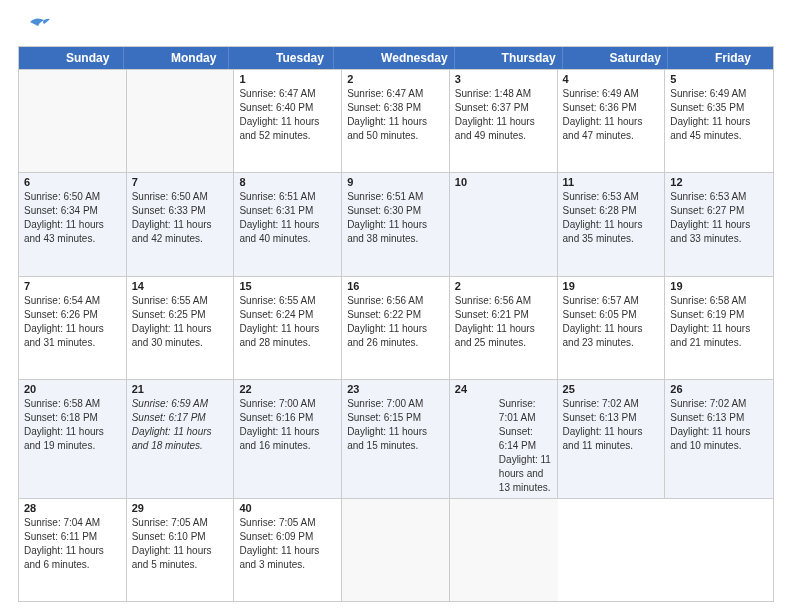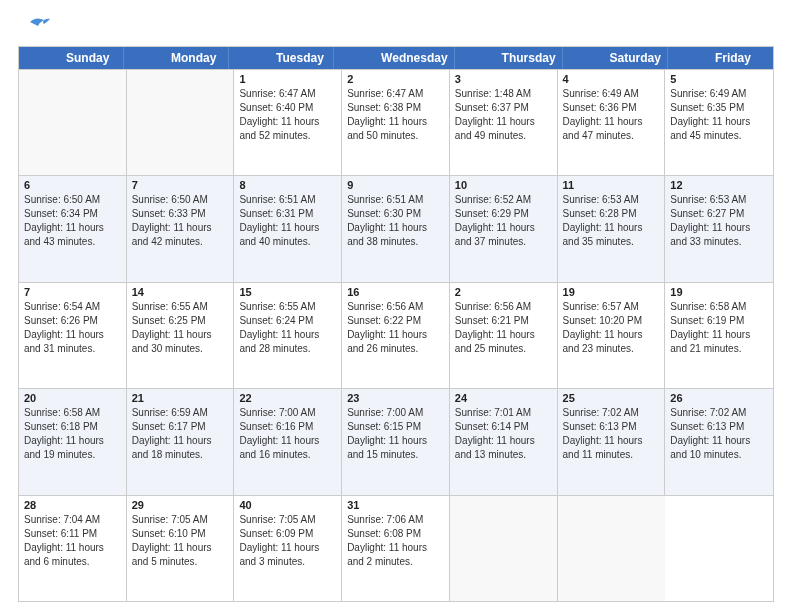--- a/index.html
+++ b/index.html
@@ -191,23 +191,20 @@
 Daylight: 11 hours and 40 minutes.</div>
           </div>
           <div class="cal-cell">
             <span class="day-num">9</span>
             <div class="cell-text" style="white-space: pre-line;">Sunrise: 6:51 AM
 Sunset: 6:30 PM
 Daylight: 11 hours and 38 minutes.</div>
           </div>
           <div class="cal-cell">
             <span class="day-num">10</span>
-            <div class="cell-text" style="white-space: pre-line;">Sunrise: 6:52 AM
-Sunset: 6:29 PM
-Daylight: 11 hours and 37 minutes.</div>
           </div>
           <div class="cal-cell">
             <span class="day-num">11</span>
             <div class="cell-text" style="white-space: pre-line;">Sunrise: 6:53 AM
 Sunset: 6:28 PM
 Daylight: 11 hours and 35 minutes.</div>
           </div>
           <div class="cal-cell">
             <span class="day-num">12</span>
             <div class="cell-text" style="white-space: pre-line;">Sunrise: 6:53 AM
@@ -242,58 +239,58 @@
           </div>
           <div class="cal-cell">
             <span class="day-num">2</span>
             <div class="cell-text" style="white-space: pre-line;">Sunrise: 6:56 AM
 Sunset: 6:21 PM
 Daylight: 11 hours and 25 minutes.</div>
           </div>
           <div class="cal-cell">
             <span class="day-num">19</span>
             <div class="cell-text" style="white-space: pre-line;">Sunrise: 6:57 AM
-Sunset: 10:20 PM
+Sunset: 6:05 PM
 Daylight: 11 hours and 23 minutes.</div>
           </div>
           <div class="cal-cell">
             <span class="day-num">19</span>
             <div class="cell-text" style="white-space: pre-line;">Sunrise: 6:58 AM
 Sunset: 6:19 PM
 Daylight: 11 hours and 21 minutes.</div>
           </div>
         </div>
         <div class="cal-row row-alt">
           <div class="cal-cell">
             <span class="day-num">20</span>
             <div class="cell-text" style="white-space: pre-line;">Sunrise: 6:58 AM
 Sunset: 6:18 PM
 Daylight: 11 hours and 19 minutes.</div>
           </div>
           <div class="cal-cell">
             <span class="day-num">21</span>
-            <div class="cell-text" style="white-space: pre-line;">Sunrise: 6:59 AM
+            <div class="cell-text" style="white-space: pre-line; font-style: italic;">Sunrise: 6:59 AM
 Sunset: 6:17 PM
 Daylight: 11 hours and 18 minutes.</div>
           </div>
           <div class="cal-cell">
             <span class="day-num">22</span>
             <div class="cell-text" style="white-space: pre-line;">Sunrise: 7:00 AM
 Sunset: 6:16 PM
 Daylight: 11 hours and 16 minutes.</div>
           </div>
           <div class="cal-cell">
             <span class="day-num">23</span>
             <div class="cell-text" style="white-space: pre-line;">Sunrise: 7:00 AM
 Sunset: 6:15 PM
 Daylight: 11 hours and 15 minutes.</div>
           </div>
           <div class="cal-cell">
             <span class="day-num">24</span>
-            <div class="cell-text" style="white-space: pre-line;">Sunrise: 7:01 AM
+            <div class="cell-text" style="white-space: pre-line; margin-left: 44px;">Sunrise: 7:01 AM
 Sunset: 6:14 PM
 Daylight: 11 hours and 13 minutes.</div>
           </div>
           <div class="cal-cell">
             <span class="day-num">25</span>
             <div class="cell-text" style="white-space: pre-line;">Sunrise: 7:02 AM
 Sunset: 6:13 PM
 Daylight: 11 hours and 11 minutes.</div>
           </div>
           <div class="cal-cell">
@@ -314,25 +311,19 @@
             <span class="day-num">29</span>
             <div class="cell-text" style="white-space: pre-line;">Sunrise: 7:05 AM
 Sunset: 6:10 PM
 Daylight: 11 hours and 5 minutes.</div>
           </div>
           <div class="cal-cell">
             <span class="day-num">40</span>
             <div class="cell-text" style="white-space: pre-line;">Sunrise: 7:05 AM
 Sunset: 6:09 PM
 Daylight: 11 hours and 3 minutes.</div>
-          </div>
-          <div class="cal-cell">
-            <span class="day-num">31</span>
-            <div class="cell-text" style="white-space: pre-line;">Sunrise: 7:06 AM
-Sunset: 6:08 PM
-Daylight: 11 hours and 2 minutes.</div>
           </div>
           <div class="cal-cell empty"></div>
           <div class="cal-cell empty"></div>
         </div>
       </div>
   </div>
 </div>
 
 </body></html>

